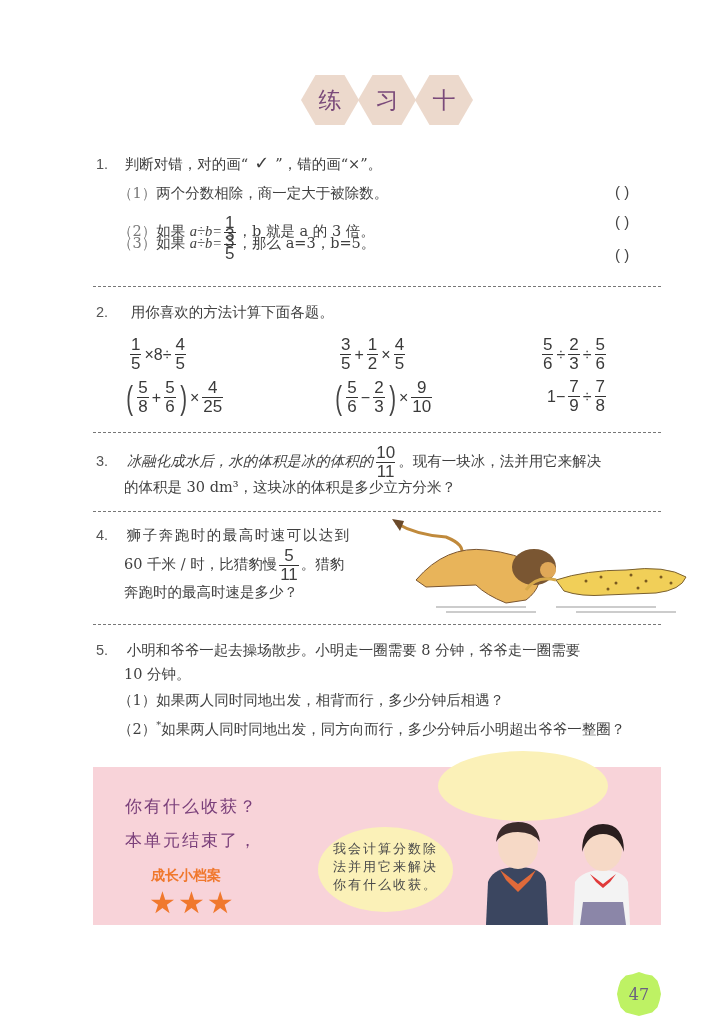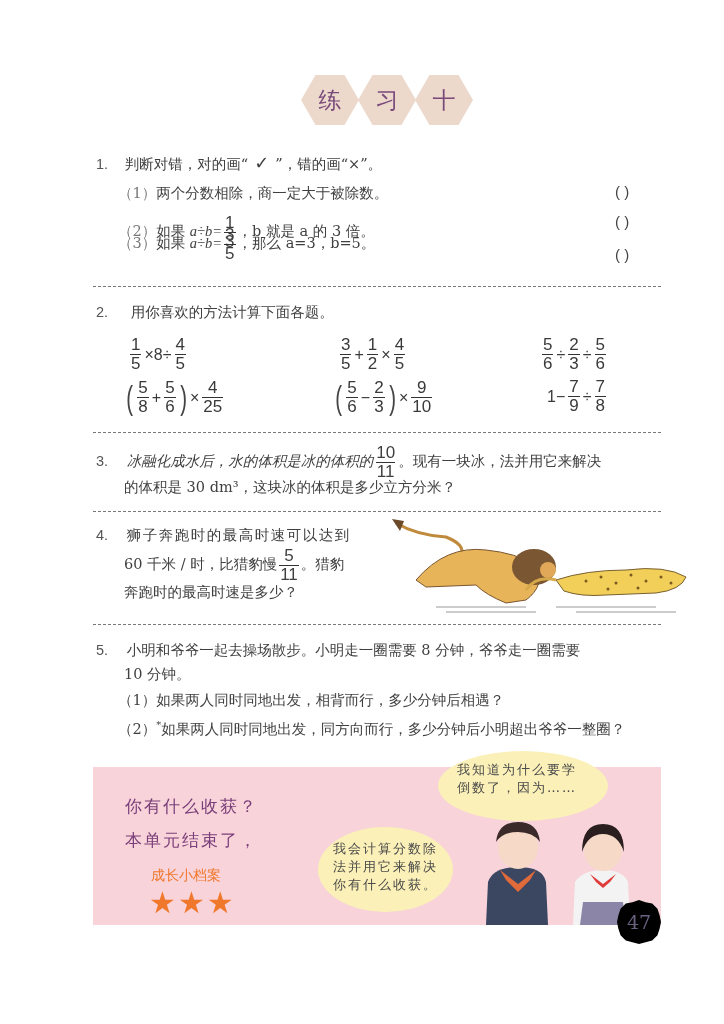--- a/index.html
+++ b/index.html
@@ -28,23 +28,23 @@
   .dash { position:absolute; left:93px; width:568px; height:0; border-top:1px dashed #777; }
 
   .bracket { position:absolute; font-size:15px; color:#444; font-family:"Liberation Sans", sans-serif; }
 
   
   .summary { position:absolute; left:93px; top:767px; width:568px; height:158px; background:#f8d3d9; }
   .bubble { position:absolute; background:#fbf1b8; border-radius:50%; }
   .bubble-text { position:absolute; font-size:13px; line-height:18px; color:#4a4a4a; letter-spacing:2px; white-space:nowrap; }
   .star { color:#f0782d; font-size:30px; }
 
-  .pagenum { position:absolute; left:617px; top:900px; width:44px; height:44px; background:#000000;
+  .pagenum { position:absolute; left:617px; top:972px; width:44px; height:44px; background:#bef264;
              clip-path:polygon(50% 0,65% 5%,80% 8%,92% 20%,97% 35%,100% 50%,97% 65%,92% 80%,80% 92%,65% 96%,50% 100%,35% 96%,20% 92%,8% 80%,3% 65%,0 50%,3% 35%,8% 20%,20% 8%,35% 5%);
-             display:flex; align-items:center; justify-content:center; font-size:19px; color:#6a6080; font-family:"DejaVu Serif", serif; }
+             display:flex; align-items:center; justify-content:center; font-size:16px; color:#6a6080; font-family:"DejaVu Serif", serif; }
 </style>
 </head>
 <body>
 
 <div>
   <div class="hex" style="left:301px; top:75px;">练</div>
   <div class="hex" style="left:358px; top:75px;">习</div>
   <div class="hex" style="left:415px; top:75px;">十</div>
 </div>
 
@@ -230,21 +230,21 @@
   <div class="txt" style="left:118px; top:715px;">
     <span>（2）</span><sup style="font-size:10px;">*</sup><span>如果两人同时同地出发，同方向而行，多少分钟后小明超出爷爷一整圈？</span>
   </div>
 </div>
 
 <div class="summary">
   <div class="txt" style="left:32px; top:22px; font-size:17px; line-height:34px; color:#7a3f7a; letter-spacing:2px;">
     <div>你有什么收获？</div>
     <div>本单元结束了，</div>
   </div>
-  <div class="txt sans" style="left:58px; top:98px; font-size:14px; font-weight:normal; color:#f0782d;">成长小档案</div>
+  <div class="txt sans" style="left:58px; top:98px; font-size:14px; font-weight:bold; color:#f0782d;">成长小档案</div>
   <div class="abs star" style="left:56px; top:118px; letter-spacing:2px;">★★★</div>
 
   <div class="bubble" style="left:225px; top:60px; width:135px; height:85px;"></div>
   <div class="bubble-text" style="left:240px; top:73px;">
     <div>我会计算分数除</div>
     <div>法并用它来解决</div>
     <div>你有什么收获。</div>
   </div>
 
   <svg class="abs" style="left:385px; top:45px;" width="170" height="113" viewBox="0 0 170 113">
@@ -255,19 +255,15 @@
     <path d="M18 30 Q 20 10 40 10 Q 60 10 62 30 Q 55 20 40 20 Q 25 20 18 30 Z" fill="#3a2a2a"></path>
 
     <path d="M95 113 L 97 70 Q 105 58 125 58 Q 145 58 150 70 L 152 113 Z" fill="#f3f3f3"></path>
     <path d="M112 62 L 125 72 L 138 62 L 132 70 L 125 76 L 118 70 Z" fill="#e03a3a"></path>
     <path d="M105 90 L 145 90 L 148 113 L 102 113 Z" fill="#8b86a8"></path>
     <ellipse cx="125" cy="38" rx="19" ry="21" fill="#f6d9c6"></ellipse>
     <path d="M104 40 Q 104 12 125 12 Q 146 12 146 40 Q 140 22 125 22 Q 110 22 104 40 Z" fill="#2a1e1e"></path>
   </svg>
 
   <div class="bubble" style="left:345px; top:-16px; width:170px; height:70px;"></div>
-  <div class="bubble-text" style="left:364px; top:-6px;">
-    <div>我知道为什么要学</div>
-    <div>倒数了，因为……</div>
-  </div>
 </div>
 
 <div class="pagenum">47</div>
 
 </body></html>

